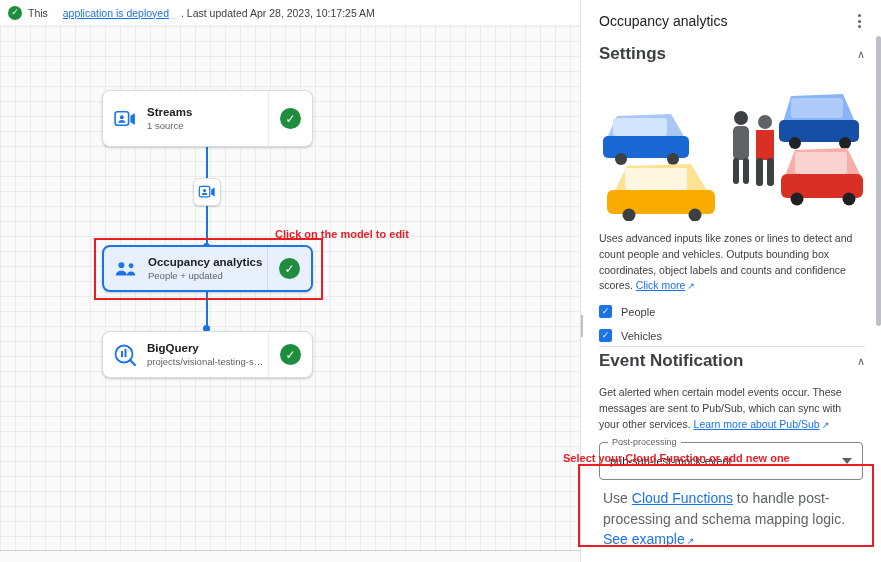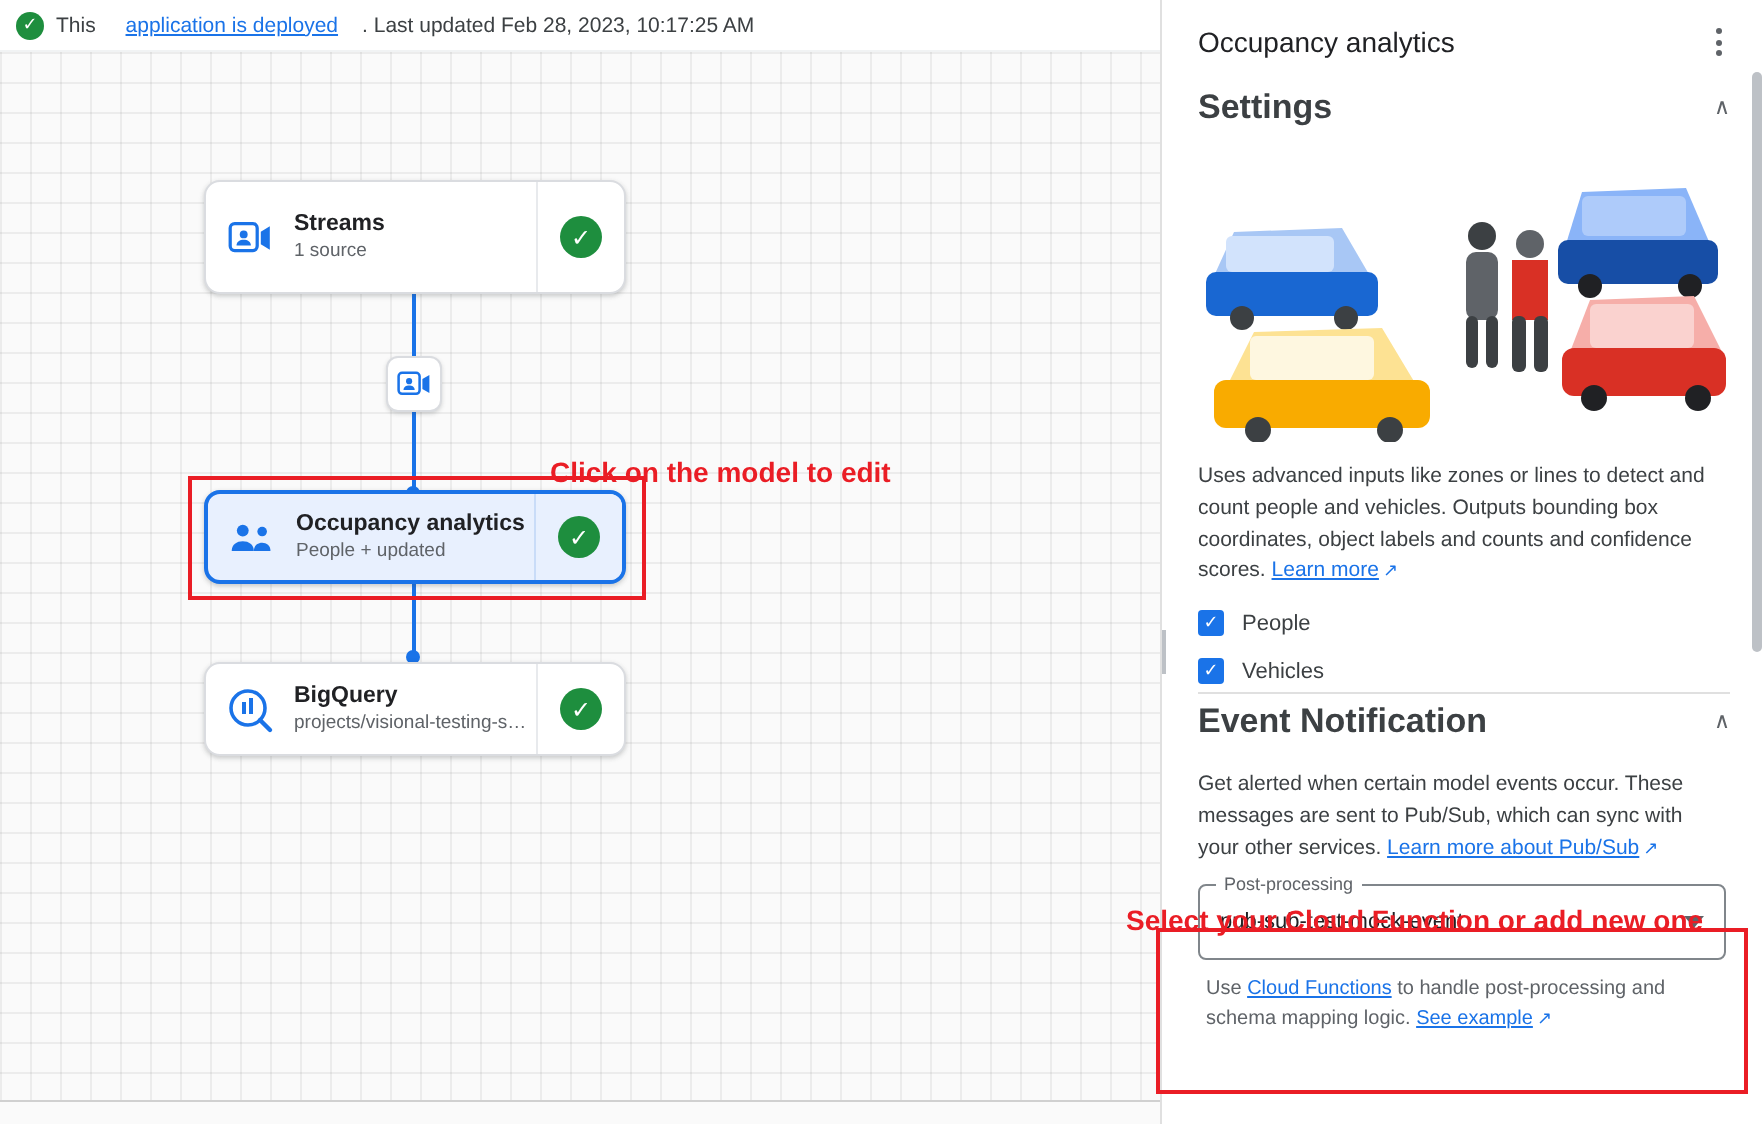--- a/index.html
+++ b/index.html
@@ -175,21 +175,21 @@
     position: absolute;
     border: 2px solid #ea1d25;
     z-index: 4;
     pointer-events: none;
   }
   #redbox-occupancy { left: 94px; top: 238px; width: 229px; height: 62px; }
 
   .annot {
     position: absolute;
     color: #ea1d25;
-    font-size: 14px;
+    font-size: 11px;
     font-weight: bold;
     white-space: nowrap;
     z-index: 6;
   }
   #annot-model { left: 275px; top: 228px; }
 
   
   .panel {
     position: relative;
     width: 300px;
@@ -322,21 +322,21 @@
     color: #202124;
   }
   .caret {
     width: 0; height: 0;
     border-left: 5px solid transparent;
     border-right: 5px solid transparent;
     border-top: 6px solid #5f6368;
   }
   .helper {
     margin: 8px 24px 0 22px;
-    font-size: 10px;
+    font-size: 14px;
     line-height: 1.45;
     color: #5f6368;
   }
   .helper a { color: #1a73e8; text-decoration: underline; }
 
   #redbox-cloudfn {
     left: 578px; top: 464px; width: 296px; height: 83px;
   }
   #annot-cloudfn { left: 563px; top: 452px; }
 
@@ -361,21 +361,21 @@
 
   <div class="canvas-wrap">
 
     <div class="grid"></div>
     <div class="canvas-bottom-line"></div>
 
     <div class="status-bar">
       <span class="status-check">✓</span>
       <span class="status-text-pre">This </span>
         <a href="#">application is deployed</a>
-        <span class="status-text-pre">. Last updated Feb 28, 2023, 10:17:25 AM</span>
+        <span class="status-text-pre">. Last updated Apr 28, 2023, 10:17:25 AM</span>
     </div>
 
     <div class="edge" style="left:206px; top:137px; height:42px;"></div>
     <div class="edge" style="left:206px; top:206px; height:40px;"></div>
     <div class="edge" style="left:206px; top:292px; height:40px;"></div>
     <div class="dot" style="left:203px; top:126px;"></div>
     <div class="dot" style="left:203px; top:243px;"></div>
     <div class="dot" style="left:203px; top:325px;"></div>
 
     <div class="node" id="node-streams">
@@ -509,21 +509,21 @@
           <circle cx="166" cy="46" r="7" fill="#5f6368"></circle>
           <path d="M157 54 h18 v30 h-18 z" fill="#d93025"></path>
           <rect x="157" y="82" width="7" height="28" rx="3" fill="#3c4043"></rect>
           <rect x="168" y="82" width="7" height="28" rx="3" fill="#3c4043"></rect>
         </g>
       </svg>
     </div>
 
     <div class="panel-text">
       <span>Uses advanced inputs like zones or lines to detect and count people and vehicles. Outputs bounding box coordinates, object labels and counts and confidence scores.</span>
-      <a href="#" class="ext">Learn more</a>
+      <a href="#" class="ext">Click more</a>
     </div>
 
     <div class="cbrow">
       <span class="cbox">✓</span>
       <span>People</span>
     </div>
     <div class="cbrow">
       <span class="cbox">✓</span>
       <span>Vehicles</span>
     </div>

